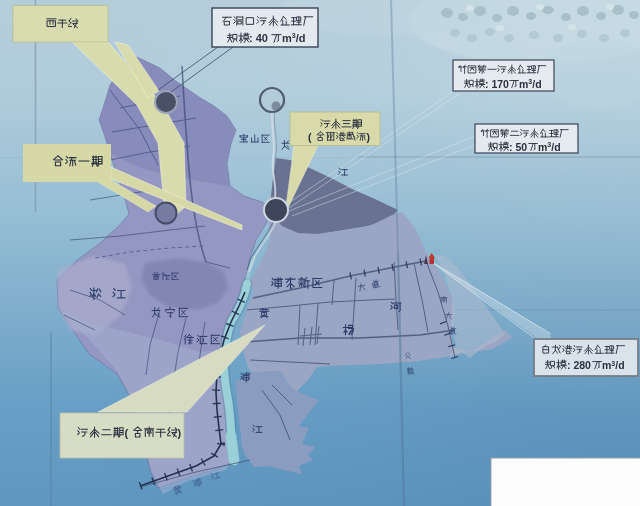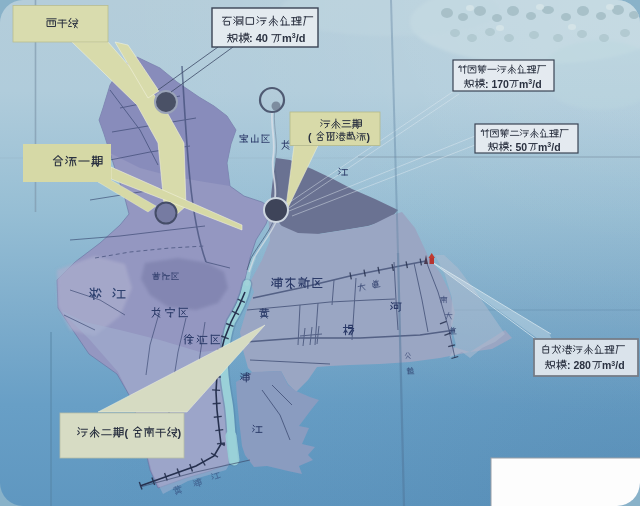--- a/index.html
+++ b/index.html
@@ -1,14 +1,14 @@
 <!DOCTYPE html>
 <html><head><meta charset="utf-8"><style>
 html,body{margin:0;padding:0;background:#89b2c9;}
-#wrap{position:relative;width:640px;height:506px;overflow:hidden;font-family:"Liberation Sans",sans-serif;border-radius:23px;}
+#wrap{position:relative;width:640px;height:506px;overflow:hidden;font-family:"Liberation Sans",sans-serif;}
 </style></head><body>
 <div id="wrap">
 <svg width="640" height="506" viewBox="0 0 640 506">
 <defs>
 
 <symbol id="g897f" viewBox="0 0 100 100" overflow="visible">
           <path d="M8,12H92 M14,30h72v52h-72Z M36,30V62 M64,30V62" fill="none" stroke-width="9" stroke-linecap="square"></path>
         </symbol>
 <symbol id="g5e72" viewBox="0 0 100 100" overflow="visible">
           <path d="M18,24H82 M8,50H92 M50,24V92" fill="none" stroke-width="9" stroke-linecap="square"></path>

